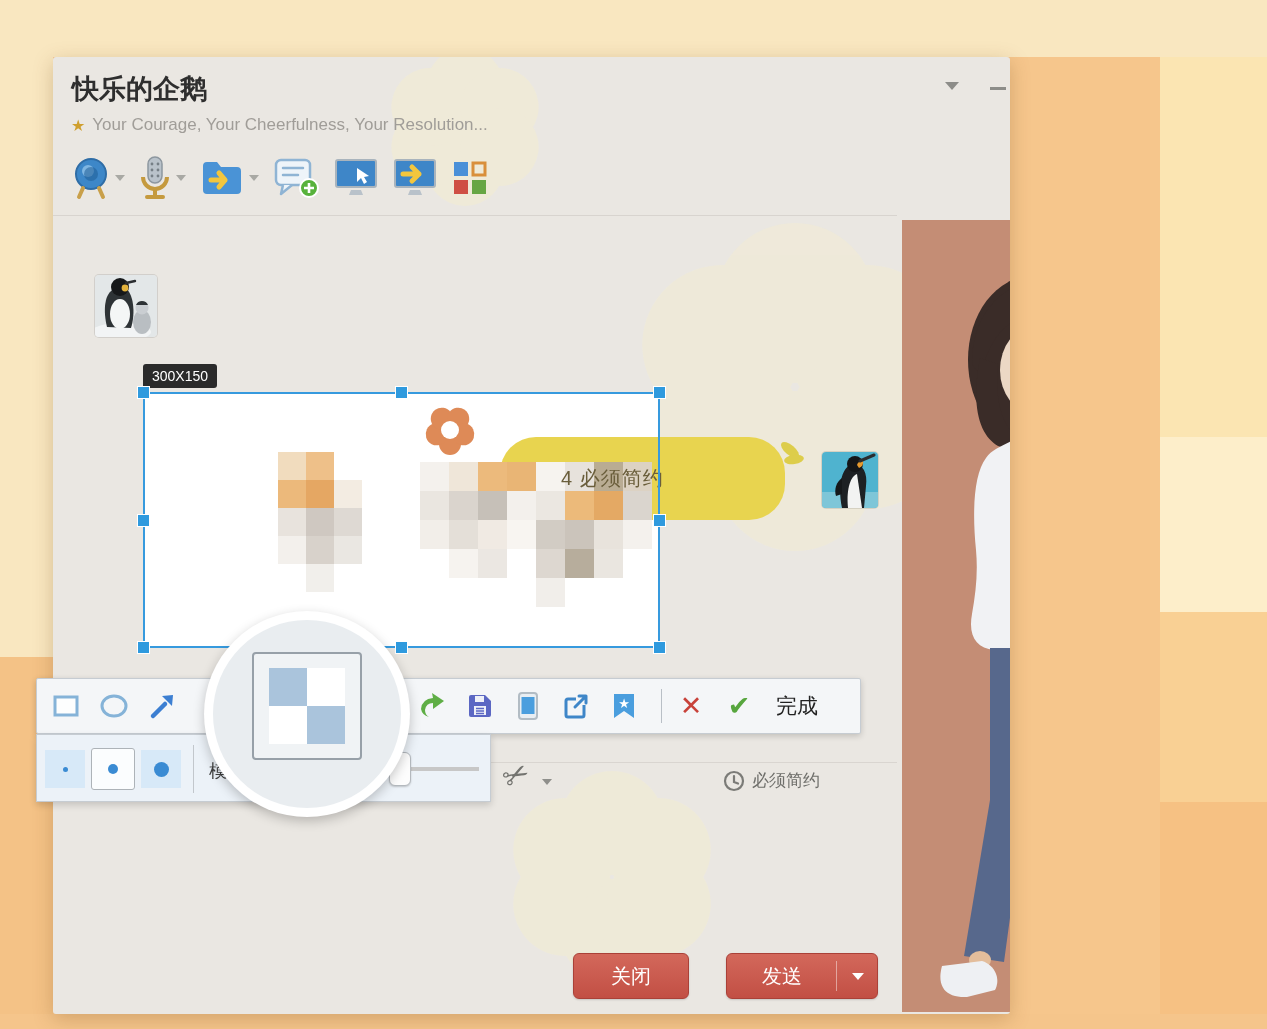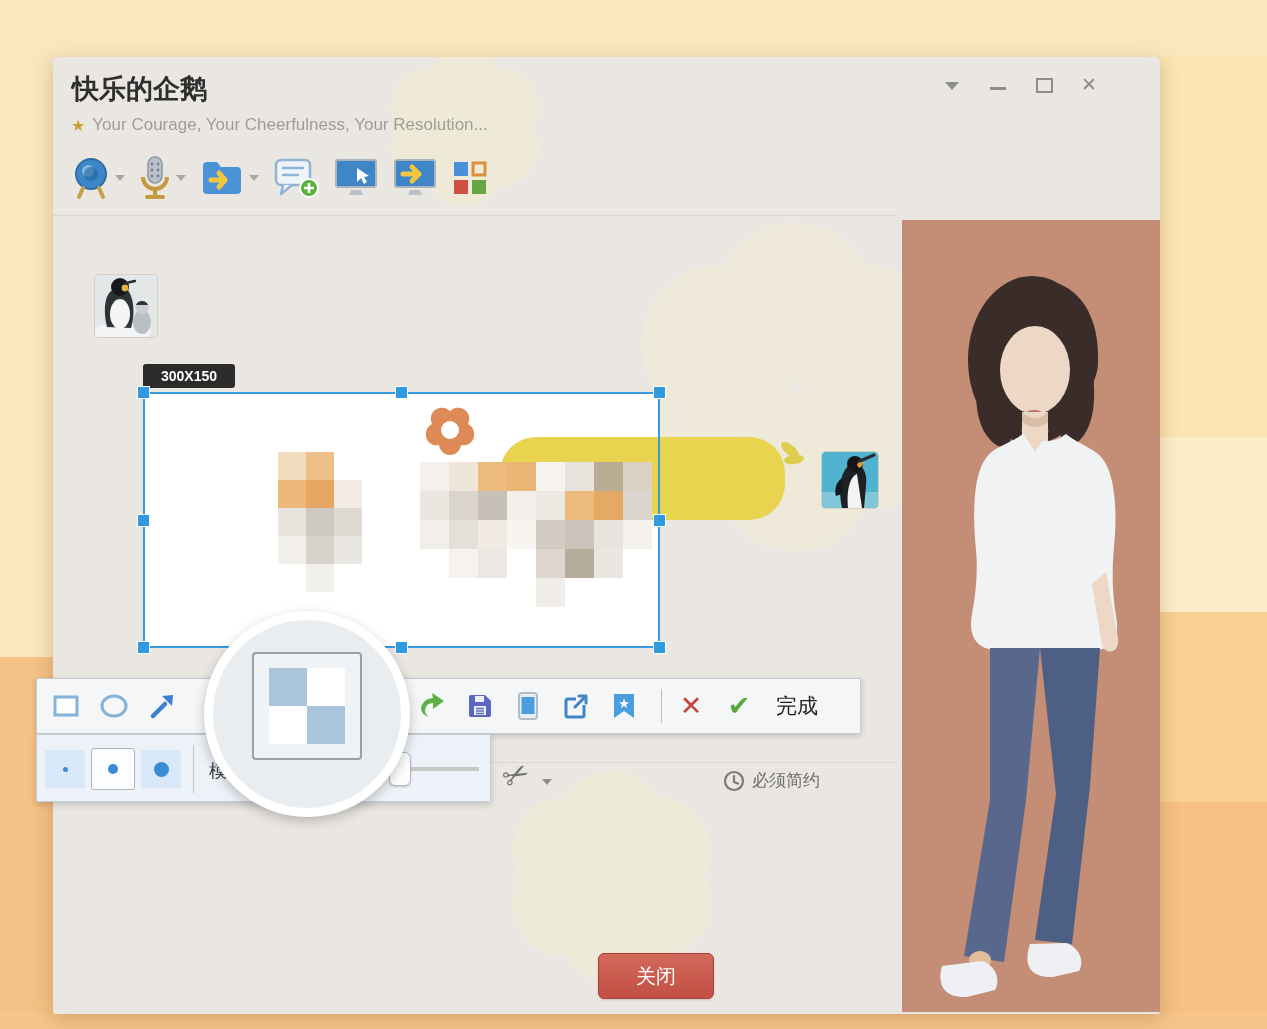--- a/index.html
+++ b/index.html
@@ -11,21 +11,21 @@
   .bg-top{left:0;top:0;width:1267px;height:57px;background:#f9e7c0;}
   .bg-left-top{left:0;top:57px;width:53px;height:600px;background:#f9e7c0;}
   .bg-left-bottom{left:0;top:657px;width:53px;height:372px;background:#f4c286;}
   .bg-right-1{left:1160px;top:57px;width:107px;height:380px;background:#fbe5b2;}
   .bg-right-2{left:1160px;top:437px;width:107px;height:175px;background:#fdeeca;}
   .bg-right-3{left:1160px;top:612px;width:107px;height:190px;background:#f9d094;}
   .bg-right-4{left:1160px;top:802px;width:107px;height:227px;background:#f6c183;}
   .bg-bottom{left:0;top:1014px;width:1267px;height:15px;background:#f5c58b;}
 
   
-  .window{left:53px;top:57px;width:1107px;height:957px;background:#eae7e2;
+  .window{left:53px;top:57px;width:957px;height:957px;background:#eae7e2;
           border-radius:3px;box-shadow:0 5px 20px rgba(120,75,25,.28);overflow:hidden;}
 
   
   .flower{pointer-events:none;z-index:1;width:0;height:0;}
   .flower .petal{position:absolute;border-radius:50%;background:#f2ecd3;
                  left:calc(var(--p) / -2);top:calc(var(--p) / -2);
                  width:var(--p);height:var(--p);}
   .flower .petal:nth-child(1){transform:rotate(0deg)   translateY(var(--r));}
   .flower .petal:nth-child(2){transform:rotate(60deg)  translateY(var(--r));}
   .flower .petal:nth-child(3){transform:rotate(120deg) translateY(var(--r));}
@@ -68,22 +68,22 @@
   .pig-ear{right:26px;top:-12px;width:27px;height:21px;background:#e9b893;
            border-radius:80% 20% 40% 20%;transform:rotate(16deg);}
   .pig-snout{right:-14px;top:24px;width:31px;height:30px;background:#f0c6a6;border-radius:50%;}
   .pig-cheek{right:0px;top:46px;width:13px;height:13px;background:#e8a19a;border-radius:50%;}
   .pig-leg{bottom:-14px;width:16px;height:18px;background:#e9b893;border-radius:0 0 7px 7px;}
   .pig-leg.l1{right:8px;} .pig-leg.l2{right:44px;}
   .pig-text{position:absolute;inset:0;display:flex;align-items:center;justify-content:center;
             font-size:21px;color:#4c4540;letter-spacing:1px;}
 
   .selection-fill{left:90px;top:335px;width:517px;height:256px;background:#ffffff;z-index:2;}
-  .size-label{left:90px;top:307px;background:#2b2b2b;color:#fff;font-size:14px;font-weight:bold;
-              padding:4px 18px;border-radius:3px 3px 3px 0;z-index:6;text-align:center;}
+  .size-label{left:90px;top:307px;background:#2b2b2b;color:#fff;font-size:14px;font-weight:normal;
+              padding:4px 9px;border-radius:3px 3px 3px 0;z-index:6;text-align:center;}
   .selection-border{left:90px;top:335px;width:517px;height:256px;border:2px solid #369ade;
                     box-sizing:border-box;z-index:6;cursor:move;}
   .handle{position:absolute;width:11px;height:11px;background:#2f9ade;box-shadow:0 0 0 1px #fff;}
   .h-tl{left:-7px;top:-7px;} .h-tm{left:251px;top:-7px;} .h-tr{right:-7px;top:-7px;}
   .h-ml{left:-7px;top:121px;} .h-mr{right:-7px;top:121px;}
   .h-bl{left:-7px;bottom:-7px;} .h-bm{left:251px;bottom:-7px;} .h-br{right:-7px;bottom:-7px;}
 
   .mosaic{position:absolute;display:grid;z-index:4;}
   #mosaic-a{left:197px;top:395px;}
   #mosaic-b{left:367px;top:405px;}
@@ -110,21 +110,21 @@
   .scissors{left:450px;top:700px;font-size:31px;color:#73736f;transform:rotate(-28deg);
             z-index:3;cursor:pointer;}
   .scissors-arrow{left:489px;top:722px;width:0;height:0;border:5px solid transparent;
                   border-top:6px solid #8f8f8b;z-index:3;cursor:pointer;}
   .history{left:670px;top:712px;display:flex;align-items:center;gap:7px;z-index:3;cursor:pointer;}
   .history-label{font-size:17px;color:#6e6e6a;}
 
   .btn{border-radius:6px;border:1px solid #aa4138;background:linear-gradient(#d3685b,#c24f44);
        color:#fff;font-size:20px;display:flex;align-items:center;justify-content:center;
        z-index:5;cursor:pointer;box-shadow:0 1px 2px rgba(0,0,0,.15);}
-  .btn-close{left:545px;top:896px;width:114px;height:44px;text-align:center;}
+  .btn-close{left:520px;top:896px;width:114px;height:44px;text-align:center;}
   .btn-send{left:673px;top:896px;width:150px;height:44px;}
   .send-split{position:absolute;right:40px;top:7px;bottom:7px;width:1px;background:rgba(255,255,255,.45);}
   .send-arrow{position:absolute;right:13px;top:19px;width:0;height:0;border:6px solid transparent;
               border-top:7px solid #fff;}
   .send-label{position:absolute;left:0;right:40px;top:0;bottom:0;display:flex;
               align-items:center;justify-content:center;}
 
   .illustration{left:849px;top:163px;width:258px;height:792px;z-index:2;}
 
   
@@ -380,20 +380,21 @@
         <div></div>
         <div></div>
         <div></div>
         <div></div>
         <div></div>
         <div style="background: rgb(241, 238, 234);"></div>
         <div></div>
         <div></div>
         <div></div>
       </div>
+    <div class="abs outgoing-text">4 必须简约</div>
 
     <div class="abs avatar avatar-right">
       <svg width="56" height="56" viewBox="0 0 56 56">
         <rect width="56" height="56" fill="#4fb3cf"></rect>
         <rect y="40" width="56" height="16" fill="#7ec6d8"></rect>
         <path d="M20,56 C15,30 21,14 31,12 C40,11 46,20 44,34 L42,56 Z" fill="#1d2124"></path>
         <path d="M26,56 C24,36 29,24 35,22 L40,56 Z" fill="#f2f3f2"></path>
         <circle cx="33" cy="12" r="8" fill="#141618"></circle>
         <path d="M37,16 Q42,14 41,9 Q36,9 35,13 Z" fill="#e69a2e"></path>
         <path d="M38,9 L52,3" stroke="#2a2d30" stroke-width="3" stroke-linecap="round"></path>
@@ -417,20 +418,25 @@
     <div class="abs scissors-arrow"></div>
     <div class="abs history">
       <svg width="22" height="22" viewBox="0 0 22 22">
         <circle cx="11" cy="11" r="9" fill="none" stroke="#7b7b77" stroke-width="2.2"></circle>
         <path d="M11,6 L11,12 L15,13.5" fill="none" stroke="#7b7b77" stroke-width="2.2" stroke-linecap="round"></path>
       </svg>
       <span class="history-label">必须简约</span>
     </div>
 
     <div class="abs btn btn-close">关闭</div>
+    <div class="abs btn btn-send">
+      <span class="send-label">发送</span>
+      <span class="send-split"></span>
+      <span class="send-arrow"></span>
+    </div>
 
     <div class="abs illustration">
       <svg width="258" height="792" viewBox="0 0 258 792">
         <rect width="258" height="792" fill="#c48d75"></rect>
         <ellipse cx="130" cy="140" rx="64" ry="84" fill="#3a2c28"></ellipse>
         <ellipse cx="133" cy="150" rx="35" ry="44" fill="#ecd8c5"></ellipse>
         <path d="M70,140 C72,78 120,58 140,60 C172,62 198,90 196,142 C196,152 193,160 189,164 C185,120 164,98 139,96 C110,94 90,112 79,152 C74,150 70,148 70,140 Z" fill="#3a2c28"></path>
         <path d="M78,138 C68,190 79,216 96,226 C106,230 111,221 108,210 C97,196 93,170 96,144 Z" fill="#3a2c28"></path>
         <path d="M188,136 C198,186 189,214 172,225 C162,229 156,220 160,208 C171,194 175,166 172,142 Z" fill="#3a2c28"></path>
         <ellipse cx="132" cy="194" rx="9" ry="4" fill="#c46f6a"></ellipse>

